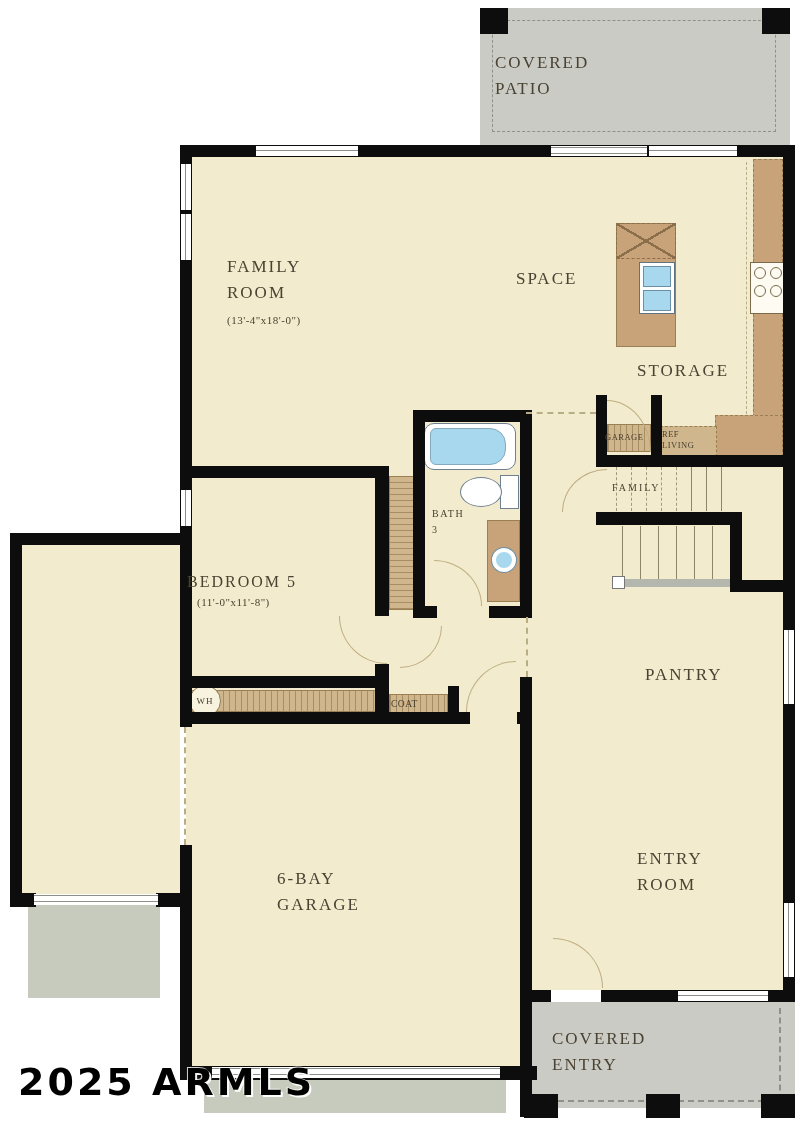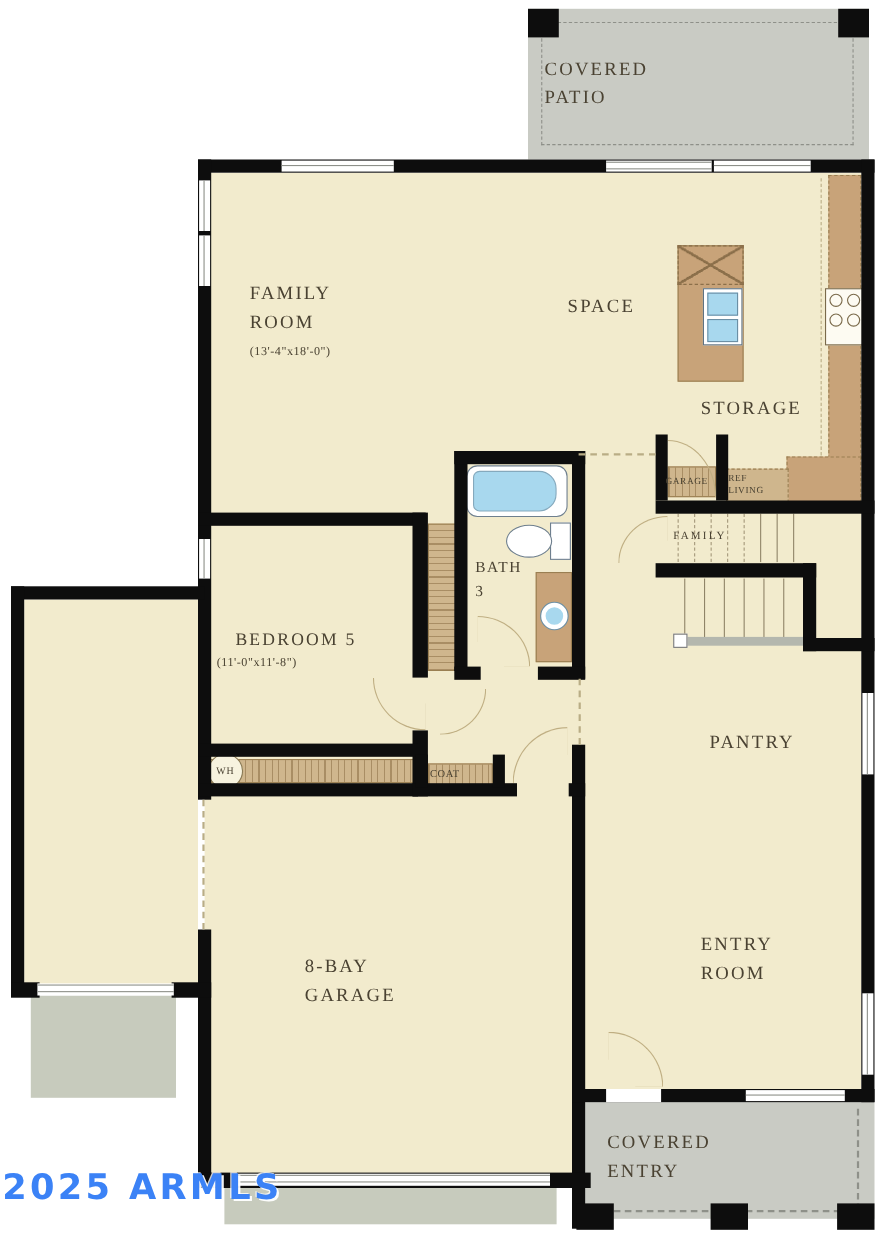--- a/index.html
+++ b/index.html
@@ -25,43 +25,43 @@
   .gap{position:absolute;background:#fff;}
   .arc{position:absolute;border-color:#bfae82;border-style:solid;box-sizing:border-box;}
   .arc-tr{border-width:1px 1px 0 0;border-top-right-radius:100%;}
   .arc-tl{border-width:1px 0 0 1px;border-top-left-radius:100%;}
   .arc-br{border-width:0 1px 1px 0;border-bottom-right-radius:100%;}
   .arc-bl{border-width:0 0 1px 1px;border-bottom-left-radius:100%;}
   .tread{position:absolute;width:0;border-left:1px solid #8f8468;}
   .tread.d{border-left-style:dashed;border-color:#a4987a;}
   .label{position:absolute;text-align:left;white-space:pre-line;letter-spacing:2px;line-height:1.55;}
   .big{font-size:17px;}
-  .mid{font-size:14px;letter-spacing:1.5px;}
+  .mid{font-size:10px;letter-spacing:1.5px;}
   .sm{font-size:8.5px;letter-spacing:.5px;line-height:1.3;}
   .st{font-size:10px;letter-spacing:2px;}
   .dims{font-size:11px;letter-spacing:.5px;}
   .tub{position:absolute;background:#fff;border:1px solid #6e7f8e;border-radius:10px;box-sizing:border-box;}
   .water{position:absolute;background:var(--water,#a8d8ee);border:1px solid #85a9bd;border-radius:6px 16px 16px 6px;box-sizing:border-box;}
   .toilet-bowl{position:absolute;background:#fff;border:1px solid #6e7f8e;border-radius:50%;box-sizing:border-box;}
   .toilet-tank{position:absolute;background:#fff;border:1px solid #6e7f8e;box-sizing:border-box;}
   .sinkbox{position:absolute;background:#fff;border:1px solid #5f7383;box-sizing:border-box;}
   .basin{position:absolute;background:var(--water,#a8d8ee);border:1px solid #6b8fa5;box-sizing:border-box;}
   .cooktop{position:absolute;background:#fdfbf2;border:1px solid #7a6a4a;box-sizing:border-box;}
   .burner{position:absolute;width:12px;height:12px;border:1.5px solid #7a6a4a;border-radius:50%;box-sizing:border-box;}
   .xhatch{position:absolute;border:1px dashed #8b6f4a;box-sizing:border-box;
      background-image:linear-gradient(to bottom right,transparent 48%,#8b6f4a 48% 52%,transparent 52%),
                       linear-gradient(to top right,transparent 48%,#8b6f4a 48% 52%,transparent 52%);}
   .wh{position:absolute;background:#f7f3df;border:1.5px solid #8a7a55;border-radius:50%;
       font-size:9px;text-align:center;box-sizing:border-box;letter-spacing:1px;}
   .graybar{position:absolute;background:#b4b7ae;}
   .newel{position:absolute;background:#fff;border:1px solid #777;box-sizing:border-box;}
   .round-sink{position:absolute;border:4px solid #fff;border-radius:50%;background:var(--water,#a8d8ee);
       box-shadow:0 0 0 1px #6b8fa5;box-sizing:border-box;}
-  .watermark{position:absolute;font-family:"DejaVu Sans",sans-serif;font-weight:700;font-size:32px;
-      color:#3b82f6;letter-spacing:3px;text-shadow:2px 2px 0 rgba(255,255,255,.95),-1px -1px 0 rgba(255,255,255,.8);}
+  .watermark{position:absolute;font-family:"DejaVu Sans",sans-serif;font-weight:700;font-size:38px;
+      color:#000000;letter-spacing:3px;text-shadow:2px 2px 0 rgba(255,255,255,.95),-1px -1px 0 rgba(255,255,255,.8);margin-left:16px;}
 </style>
 </head>
 <body>
 
 <div class="plan">
 
   <div class="slab" style="left:480px;top:8px;width:310px;height:137px;"></div>
   <div class="dashedbox" style="left:492px;top:20px;width:284px;height:112px;"></div>
   <div class="slab" style="left:532px;top:1002px;width:263px;height:106px;"></div>
   <div class="dash-v" style="left:779px;top:1008px;height:92px;border-color:#8e9089;"></div>
@@ -188,25 +188,25 @@
 ROOM</div>
   <div class="label dims" style="left:227px;top:312px;width:170px;">(13'-4"x18'-0")</div>
   <div class="label big" style="left:516px;top:266px;width:90px;">SPACE</div>
   <div class="label big" style="left:637px;top:358px;width:110px;">STORAGE</div>
   <div class="label sm" style="left:605px;top:432px;width:48px;">GARAGE</div>
   <div class="label sm" style="left:662px;top:429px;width:53px;">REF
 LIVING</div>
   <div class="label st" style="left:612px;top:480px;width:76px;">FAMILY</div>
   <div class="label mid" style="left:432px;top:506px;width:56px;">BATH
 3</div>
-  <div class="label" style="left:214px;top:570px;width:175px;font-size:16px;">BEDROOM 5</div>
+  <div class="label" style="left:187px;top:570px;width:175px;font-size:16px;">BEDROOM 5</div>
   <div class="label dims" style="left:197px;top:594px;width:175px;">(11'-0"x11'-8")</div>
   <div class="label sm" style="left:391px;top:698px;width:55px;font-size:9.5px;">COAT</div>
   <div class="label big" style="left:645px;top:662px;width:105px;">PANTRY</div>
-  <div class="label big" style="left:277px;top:866px;width:145px;">8-BAY
+  <div class="label big" style="left:277px;top:866px;width:145px;">6-BAY
 GARAGE</div>
   <div class="label big" style="left:637px;top:846px;width:115px;">ENTRY
 ROOM</div>
   <div class="label big" style="left:552px;top:1026px;width:215px;">COVERED
 ENTRY</div>
 
   <div class="watermark" style="left:2px;top:1060px;">2025 ARMLS</div>
 </div>
 
 </body></html>

